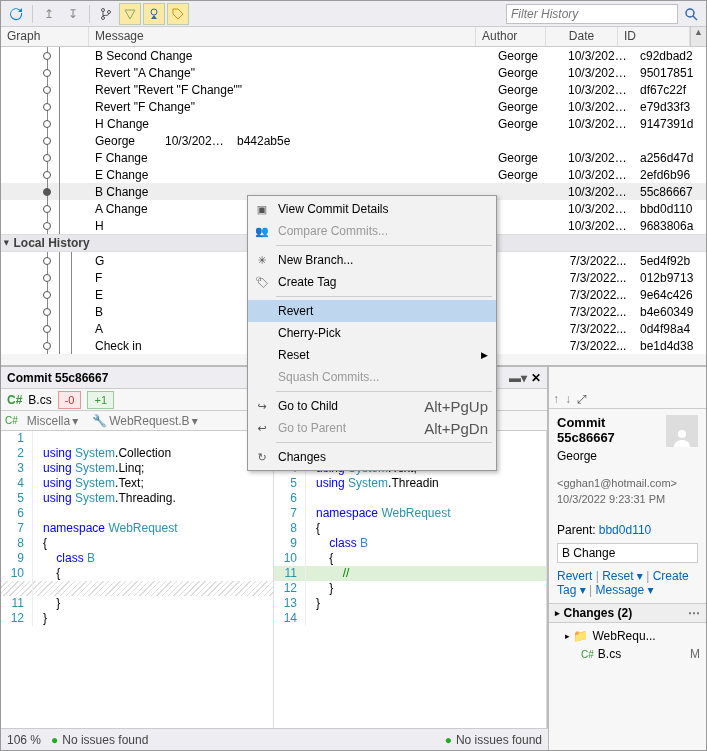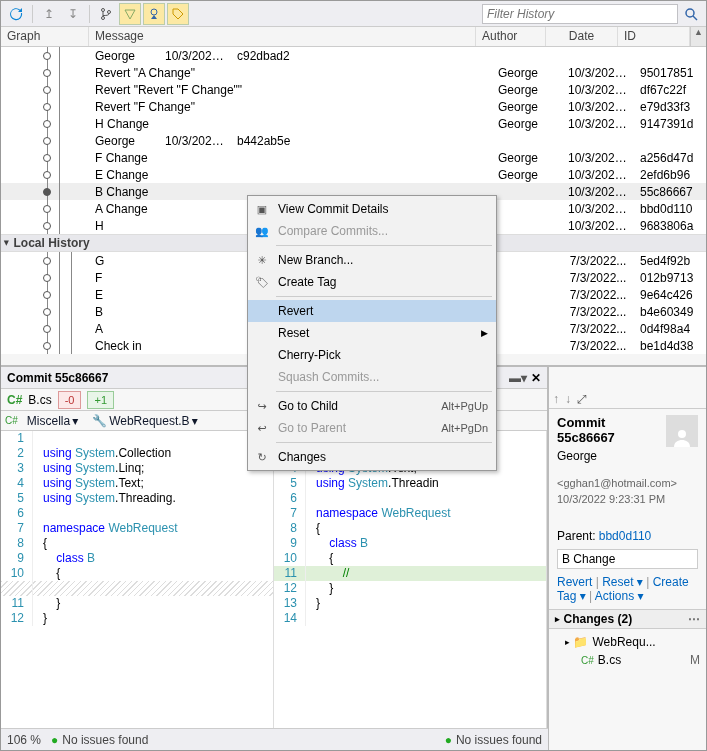--- a/index.html
+++ b/index.html
@@ -2,21 +2,21 @@
 <html><head>
 <meta charset="utf-8">
 <style>
 * { box-sizing: border-box; margin: 0; padding: 0; font-family: "Segoe UI", Tahoma, sans-serif; font-size: 12px; }
 body { background: #f5f5f5; width: 707px; height: 751px; overflow: hidden; border: 1px solid #999; position: relative; }
 .toolbar { height: 26px; background: #eeeef2; border-bottom: 1px solid #ccc; display: flex; align-items: center; padding: 0 4px; gap: 2px; }
 .tbtn { width: 22px; height: 22px; display: flex; align-items: center; justify-content: center; border: 1px solid transparent; color: #555; }
 .tbtn.on { border: 1px solid #bca; background: #fce9a4; }
 .tsep { width: 1px; height: 18px; background: #ccc; margin: 0 3px; }
 .filter { flex: 1; display: flex; justify-content: flex-end; }
-.filter input { width: 196px; height: 20px; border: 1px solid #c1c1c5; padding: 0 4px; color: #ef4444; font-style: italic; }
+.filter input { width: 172px; height: 20px; border: 1px solid #c1c1c5; padding: 0 4px; color: #ef4444; font-style: italic; }
 .cols-header { height: 20px; display: flex; border-bottom: 1px solid #ccc; background: #f5f5f5; }
 .ch { border-right: 1px solid #ddd; padding: 2px 6px; color: #444; overflow: hidden; white-space: nowrap; }
 .graph-col { width: 88px; }
 .msg-col { flex: 1; }
 .auth-col { width: 70px; }
 .date-col { width: 72px; text-align: center; }
 .id-col { width: 72px; }
 .scroll-col { width: 16px; background: #e8e8e8; border-left: 1px solid #ccc; }
 .history-rows { background: #fff; }
 .row { height: 17px; display: flex; align-items: center; }
@@ -29,21 +29,21 @@
 .local-hdr { background: #e8e8ec; height: 18px; display: flex; align-items: center; padding: 0 4px; font-weight: 600; color: #404040; border-top: 1px solid #ddd; border-bottom: 1px solid #ddd; }
 .local-hdr::before { content: "▸"; transform: rotate(90deg); display: inline-block; margin-right: 4px; font-size: 9px; }
 .bottom-split { display: flex; border-top: 2px solid #bbb; position: absolute; top: 364px; left: 0; right: 0; bottom: 0; }
 .title-bar { height: 22px; background: #eeeef2; border-bottom: 1px solid #ccc; display: flex; align-items: center; padding: 0 6px; font-weight: 600; }
 .title-bar .icons { margin-left: auto; display: flex; gap: 4px; }
 .diff-pane { flex: 1; display: flex; flex-direction: column; border-right: 1px solid #bbb; }
 .file-tabs { height: 22px; display: flex; align-items: center; gap: 6px; padding: 0 6px; border-bottom: 1px solid #ccc; background: #f7f7f7; }
 .chip { padding: 0 6px; height: 18px; display: flex; align-items: center; border: 1px solid #ccc; background: #fff; font-size: 11px; }
 .chip.neg { color: #b33; border-color: #d99; background: #fce8e8; }
 .chip.pos { color: #393; border-color: #9c9; background: #e8f5e8; }
-.file-dd { display: flex; align-items: center; gap: 2px; color: #0f172a; border: 1px solid transparent; padding: 0 4px; }
+.file-dd { display: flex; align-items: center; gap: 2px; color: #737373; border: 1px solid transparent; padding: 0 4px; }
 .diff-body { flex: 1; display: flex; overflow: hidden; }
 .code-col { flex: 1; background: #fff; overflow: hidden; position: relative; border-right: 1px solid #ddd; }
 .code-line { display: flex; height: 15px; font-family: Consolas, monospace; font-size: 12px; }
 .ln { width: 32px; text-align: right; padding-right: 8px; color: #2b91af; border-right: 1px solid #eee; }
 .cl { padding-left: 10px; white-space: pre; color: #000; flex: 1; }
 .kw { color: #0000ff; }
 .tp { color: #2b91af; }
 .cm { color: #008000; }
 .hatch { background: repeating-linear-gradient(135deg, #ddd 0, #ddd 1px, #fff 1px, #fff 4px); }
 .added { background: #dff0d8; }
@@ -60,21 +60,21 @@
 .changes-hdr { background: #eee; border-top: 1px solid #ccc; border-bottom: 1px solid #ccc; height: 20px; display: flex; align-items: center; padding: 0 6px; font-weight: 600; font-size: 11px; }
 .tree { padding: 4px 6px; font-size: 11px; }
 .tree-row { display: flex; align-items: center; gap: 4px; height: 18px; padding-left: 10px; }
 .tree-row.file { padding-left: 26px; }
 .status-bar { position: absolute; bottom: 0; left: 0; right: 158px; height: 22px; background: #eeeef2; border-top: 1px solid #ccc; display: flex; align-items: center; padding: 0 6px; gap: 10px; font-size: 11px; color: #444; }
 .context-menu { position: absolute; left: 246px; top: 194px; width: 250px; background: #f2f2f2; border: 1px solid #999; box-shadow: 2px 2px 4px rgba(0,0,0,0.25); z-index: 100; padding: 2px 0; }
 .menu-item { height: 22px; display: flex; align-items: center; padding: 0 8px 0 30px; position: relative; font-size: 12px; color: #000; }
 .menu-item.disabled { color: #999; }
 .menu-item.hover { background: #bed6ee; }
 .menu-item .mi-icon { position: absolute; left: 6px; width: 16px; height: 16px; display: flex; align-items: center; justify-content: center; font-size: 11px; color: #555; }
-.menu-item .short { margin-left: auto; color: #555; font-size: 11px; }
+.menu-item .short { margin-left: auto; color: #555; font-size: 15px; }
 .menu-item .sub { margin-left: auto; font-size: 9px; }
 .menu-sep { height: 1px; background: #ccc; margin: 3px 4px 3px 28px; }
 svg { display: block; }
 </style>
 </head>
 <body>
 
 <div class="toolbar">
   <div class="tbtn">
       <svg width="14" height="14" viewBox="0 0 14 14">
@@ -129,20 +129,21 @@
   <div class="scroll-col" style="text-align:center;color:#666;font-size:9px">▲</div>
 </div>
 
 <div class="history-rows" id="rows-main">
     <div class="row">
       <div class="graph-col">
         <div class="lane" style="left: 46px;"></div>
         <div class="lane" style="left: 58px;"></div>
         <div class="dot" style="position: absolute; left: 42px;"></div>
       </div>
+      <div class="msg-col">B Second Change</div>
       <div class="auth-col">George</div>
       <div class="date-col">10/3/2022...</div>
       <div class="id-col">c92dbad2</div>
     </div>
     <div class="row">
       <div class="graph-col">
         <div class="lane" style="left: 46px;"></div>
         <div class="lane" style="left: 58px;"></div>
         <div class="dot" style="position: absolute; left: 42px;"></div>
       </div>
@@ -486,23 +487,23 @@
       <div class="avatar">
           <svg width="20" height="20" viewBox="0 0 20 20">
             <circle cx="10" cy="7" r="4" fill="#fff"></circle>
             <path d="M2 20c0-5 4-7 8-7s8 2 8 7z" fill="#fff"></path>
           </svg>
         </div>
       <h2>Commit 55c86667</h2>
       <div style="margin-bottom:14px">George</div>
       <div class="meta">&lt;gghan1@hotmail.com&gt;</div>
       <div class="meta">10/3/2022 9:23:31 PM</div>
-      <div style="margin-top:24px;font-size:11px"><span>Parent:</span> <span class="lk">bbd0d110</span></div>
+      <div style="margin-top:18px;font-size:11px"><span>Parent:</span> <span class="lk">bbd0d110</span></div>
       <div class="msg-box">B Change</div>
-      <div class="actions" id="commit-actions"><span>Revert</span><span>Reset ▾</span><span>Create Tag ▾</span><span>Actions ▾</span></div>
+      <div class="actions" id="commit-actions"><span>Revert</span><span>Reset ▾</span><span>Create Tag ▾</span><span>Message ▾</span></div>
     </div>
     <div class="changes-hdr">
       <span style="font-size:9px;margin-right:4px">▸</span>
       <span>Changes (2)</span>
       <span style="margin-left:auto;color:#666">⋯</span>
     </div>
     <div class="tree">
       <div class="tree-row">
         <span style="font-size:9px">▸</span>
         <span style="color:#d90">📁</span>
@@ -533,25 +534,25 @@
     </div>
     <div class="menu-item">
       <span class="mi-icon">🏷</span>
       <span>Create Tag</span>
     </div>
     <div class="menu-sep"></div>
     <div class="menu-item hover">
       <span>Revert</span>
     </div>
     <div class="menu-item">
+      <span>Cherry-Pick</span>
+    </div>
+    <div class="menu-item">
       <span>Reset</span>
       <span class="sub">▶</span>
-    </div>
-    <div class="menu-item">
-      <span>Cherry-Pick</span>
     </div>
     <div class="menu-item disabled">
       <span>Squash Commits...</span>
     </div>
     <div class="menu-sep"></div>
     <div class="menu-item">
       <span class="mi-icon">↪</span>
       <span>Go to Child</span>
       <span class="short">Alt+PgUp</span>
     </div>

